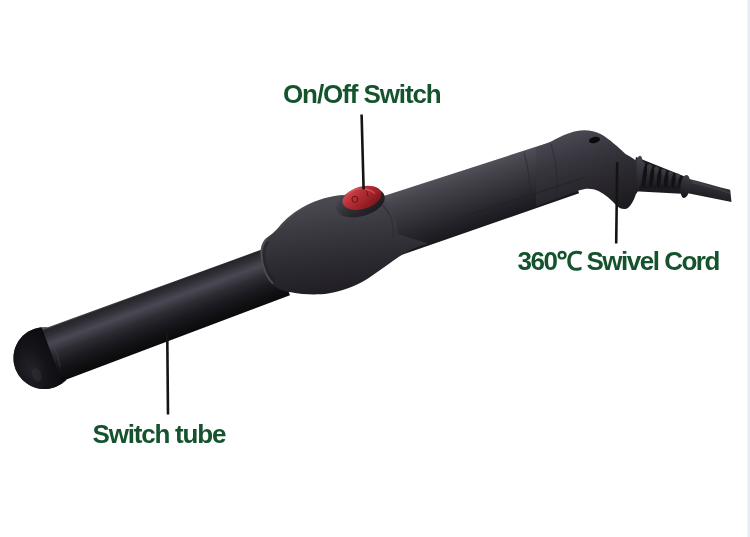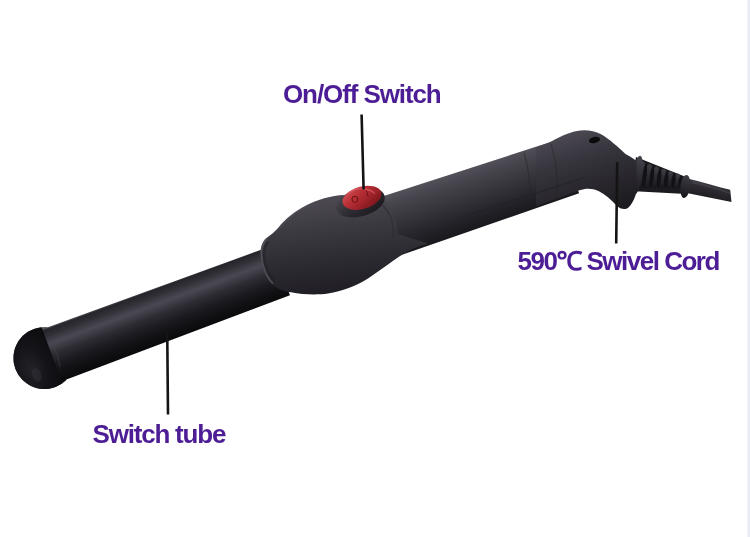--- a/index.html
+++ b/index.html
@@ -1,19 +1,19 @@
 <!DOCTYPE html>
 <html><head>
 <meta charset="utf-8">
 <style>
   html,body{margin:0;padding:0;background:#fff;}
   #stage{position:relative;width:750px;height:537px;background:#ffffff;overflow:hidden;
          font-family:"Liberation Sans",sans-serif;}
   #product-svg{position:absolute;left:0;top:0;}
-  .callout{position:absolute;font-weight:bold;color:#4c1d95;white-space:nowrap;
+  .callout{position:absolute;font-weight:bold;color:#14532d;white-space:nowrap;
            font-size:26px;line-height:1;}
 </style>
 </head>
 <body>
 
 <div id="stage">
   <svg id="product-svg" width="750" height="537" viewBox="0 0 750 537">
     <defs>
       <linearGradient id="gBarrel" gradientUnits="userSpaceOnUse" x1="0" y1="-28.5" x2="0" y2="28">
         <stop offset="0" stop-color="#605e67"></stop>
@@ -171,15 +171,15 @@
     <g stroke="#141414" stroke-width="2.6">
       <line x1="361.6" y1="114.5" x2="363.6" y2="189.5"></line>
       <line x1="617.2" y1="162" x2="616.2" y2="243.5"></line>
       <line x1="167.2" y1="329" x2="168" y2="414.5"></line>
     </g>
 
     <rect x="747.5" y="0" width="2.5" height="537" fill="#e8ecf5"></rect>
   </svg>
 
   <div class="callout" style="left:283px;top:81px;letter-spacing:-1.1px;">On/Off Switch</div>
-  <div class="callout" style="left:517.5px;top:248px;letter-spacing:-1.5px;">590℃ Swivel Cord</div>
+  <div class="callout" style="left:517.5px;top:248px;letter-spacing:-1.5px;">360℃ Swivel Cord</div>
   <div class="callout" style="left:92.5px;top:421px;letter-spacing:-1.2px;">Switch tube</div>
 </div>
 
 </body></html>

